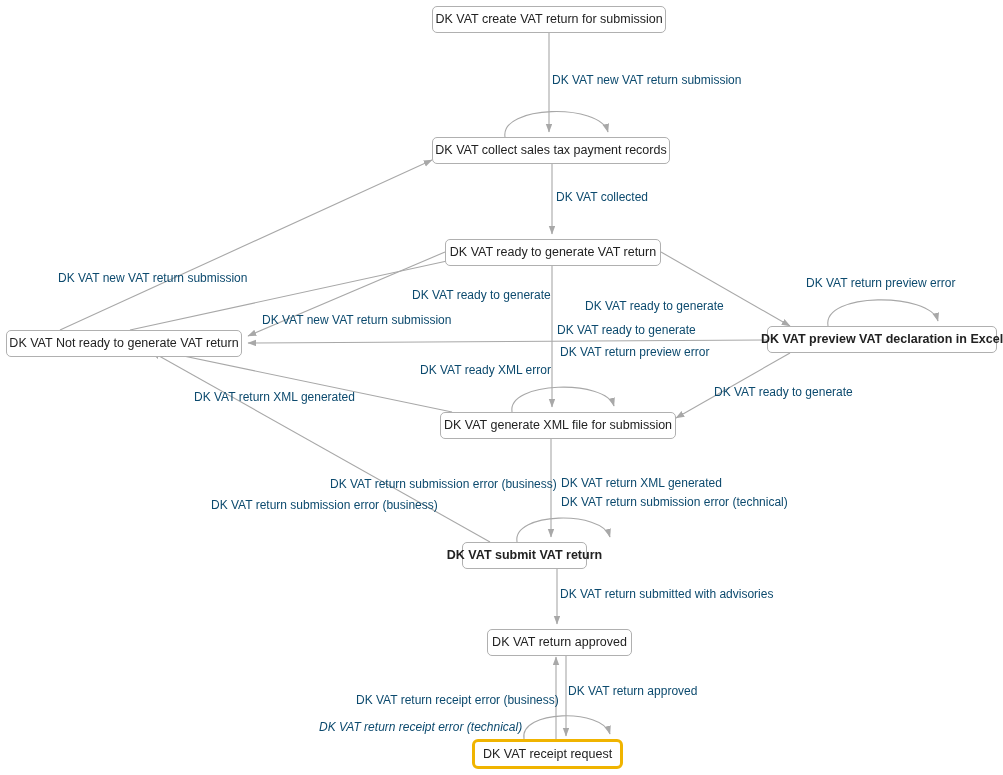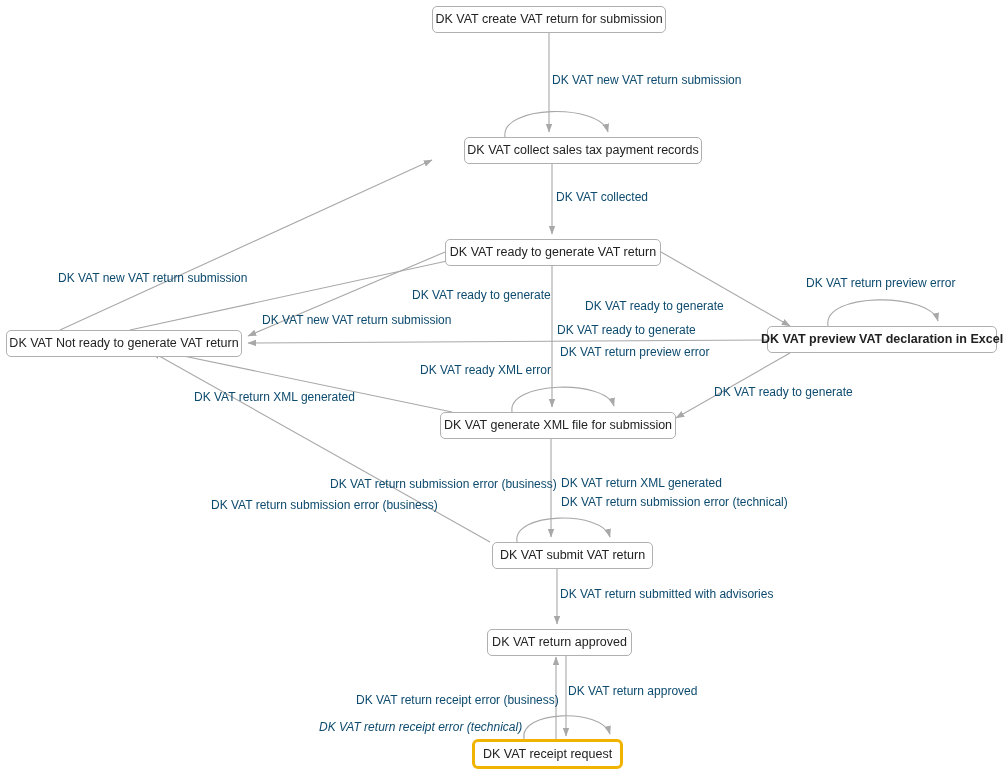--- a/index.html
+++ b/index.html
@@ -104,36 +104,36 @@
 
       <path d="M566,656 L566,736"></path>
 
       <path d="M524,739 C519,710 602,708 610,734"></path>
     </g>
   </svg>
 
   <div class="node" style="left:432px;top:6px;width:234px;height:27px;">
     <span>DK VAT create VAT return for submission</span>
   </div>
-  <div class="node" style="left:432px;top:137px;width:238px;height:27px;margin-left:32px;">
+  <div class="node" style="left:432px;top:137px;width:238px;height:27px;">
     <span>DK VAT collect sales tax payment records</span>
   </div>
   <div class="node" style="left:445px;top:239px;width:216px;height:27px;text-align:center;">
     <span>DK VAT ready to generate VAT return</span>
   </div>
   <div class="node" style="left:6px;top:330px;width:236px;height:27px;">
     <span>DK VAT Not ready to generate VAT return</span>
   </div>
   <div class="node" style="left:767px;top:326px;width:230px;height:27px;font-weight:bold;">
     <span>DK VAT preview VAT declaration in Excel</span>
   </div>
   <div class="node" style="left:440px;top:412px;width:236px;height:27px;">
     <span>DK VAT generate XML file for submission</span>
   </div>
-  <div class="node" style="left:492px;top:542px;width:161px;height:27px;">
+  <div class="node" style="left:462px;top:542px;width:125px;height:27px;font-weight:bold;">
     <span>DK VAT submit VAT return</span>
   </div>
   <div class="node" style="left:487px;top:629px;width:145px;height:27px;">
     <span>DK VAT return approved</span>
   </div>
   <div class="node highlight" style="left:472px;top:739px;width:151px;height:30px;">
     <span>DK VAT receipt request</span>
   </div>
 
   <div class="edge-label" style="left:552px;top:74px;">DK VAT new VAT return submission</div>

